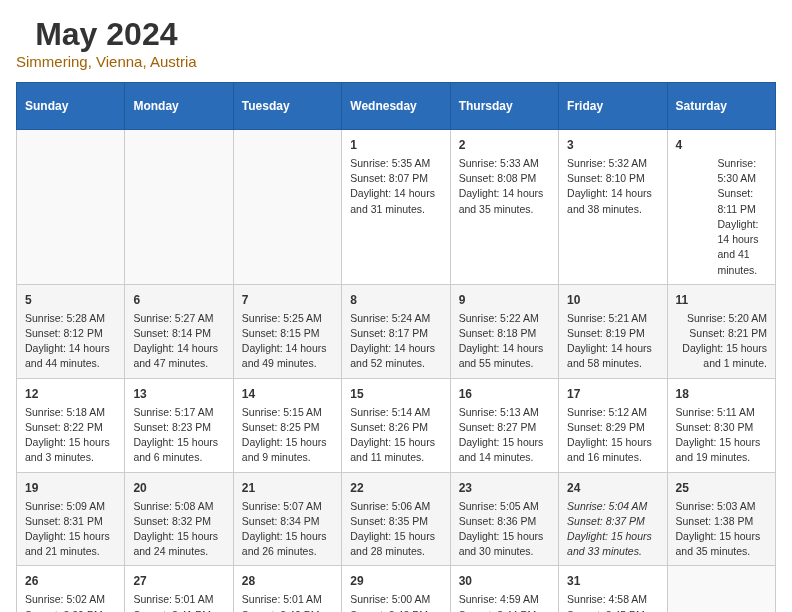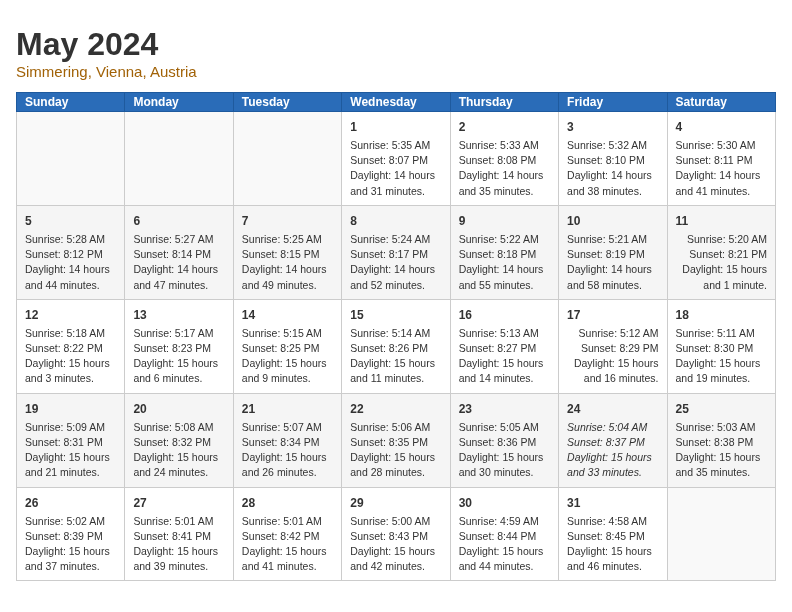--- a/index.html
+++ b/index.html
@@ -28,42 +28,41 @@
       line-height: 1.1;
     }
     .logo-text span {
       color: #1a6fba;
     }
     .logo-icon {
       width: 28px;
       height: 28px;
     }
     .title-block {
-      text-align: left;
-      margin-top: 10px;
+      text-align: center;
     }
     .month-title {
       font-size: 32px;
       font-weight: bold;
       color: #333;
     }
     .subtitle {
       font-size: 15px;
       color: #a16207;
     }
     table {
       width: 100%;
       border-collapse: collapse;
       font-size: 11px;
     }
     thead tr th {
       background: #2a6cb8;
       color: #fff;
       text-align: left;
-      padding: 2px 8px;
+      padding: 16px 8px;
       font-size: 12px;
       border: 1px solid #1e5a9e;
     }
     tbody tr td {
       border: 1px solid #ccc;
       vertical-align: top;
       padding: 6px 8px;
       width: calc(100% / 7);
       min-height: 80px;
       height: 80px;
@@ -135,21 +134,21 @@
         </td>
         <td>
           <span class="day-num">3</span>
           <div class="day-info" style="white-space: pre-line;">Sunrise: 5:32 AM
 Sunset: 8:10 PM
 Daylight: 14 hours
 and 38 minutes.</div>
         </td>
         <td>
           <span class="day-num">4</span>
-          <div class="day-info" style="white-space: pre-line;">Sunrise: 5:30 AM
+          <div class="day-info" style="white-space: pre-line; margin-left: 42px;">Sunrise: 5:30 AM
 Sunset: 8:11 PM
 Daylight: 14 hours
 and 41 minutes.</div>
         </td>
       </tr>
       <tr>
         <td>
           <span class="day-num">5</span>
           <div class="day-info" style="white-space: pre-line;">Sunrise: 5:28 AM
 Sunset: 8:12 PM
@@ -230,21 +229,21 @@
         </td>
         <td>
           <span class="day-num">16</span>
           <div class="day-info" style="white-space: pre-line;">Sunrise: 5:13 AM
 Sunset: 8:27 PM
 Daylight: 15 hours
 and 14 minutes.</div>
         </td>
         <td>
           <span class="day-num">17</span>
-          <div class="day-info" style="white-space: pre-line; text-align: right;">Sunrise: 5:12 AM
+          <div class="day-info" style="white-space: pre-line;">Sunrise: 5:12 AM
 Sunset: 8:29 PM
 Daylight: 15 hours
 and 16 minutes.</div>
         </td>
         <td>
           <span class="day-num">18</span>
           <div class="day-info" style="white-space: pre-line;">Sunrise: 5:11 AM
 Sunset: 8:30 PM
 Daylight: 15 hours
 and 19 minutes.</div>
@@ -289,21 +288,21 @@
         <td>
           <span class="day-num">24</span>
           <div class="day-info" style="white-space: pre-line; font-style: italic;">Sunrise: 5:04 AM
 Sunset: 8:37 PM
 Daylight: 15 hours
 and 33 minutes.</div>
         </td>
         <td>
           <span class="day-num">25</span>
           <div class="day-info" style="white-space: pre-line;">Sunrise: 5:03 AM
-Sunset: 8:38 PM
+Sunset: 1:38 PM
 Daylight: 15 hours
 and 35 minutes.</div>
         </td>
       </tr>
       <tr>
         <td>
           <span class="day-num">26</span>
           <div class="day-info" style="white-space: pre-line;">Sunrise: 5:02 AM
 Sunset: 8:39 PM
 Daylight: 15 hours

